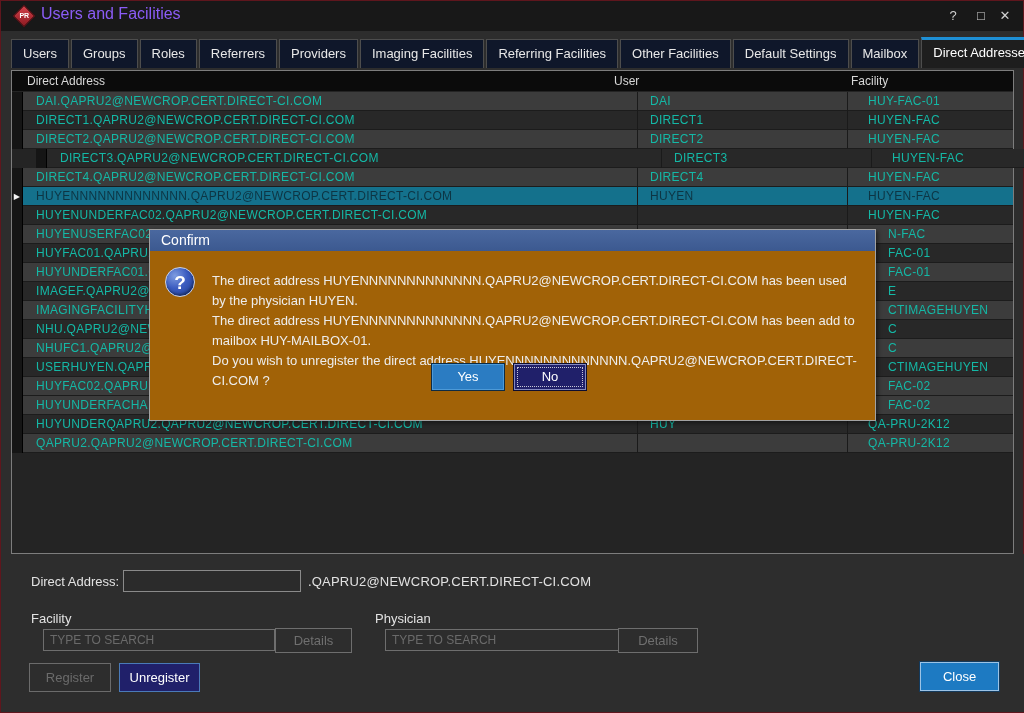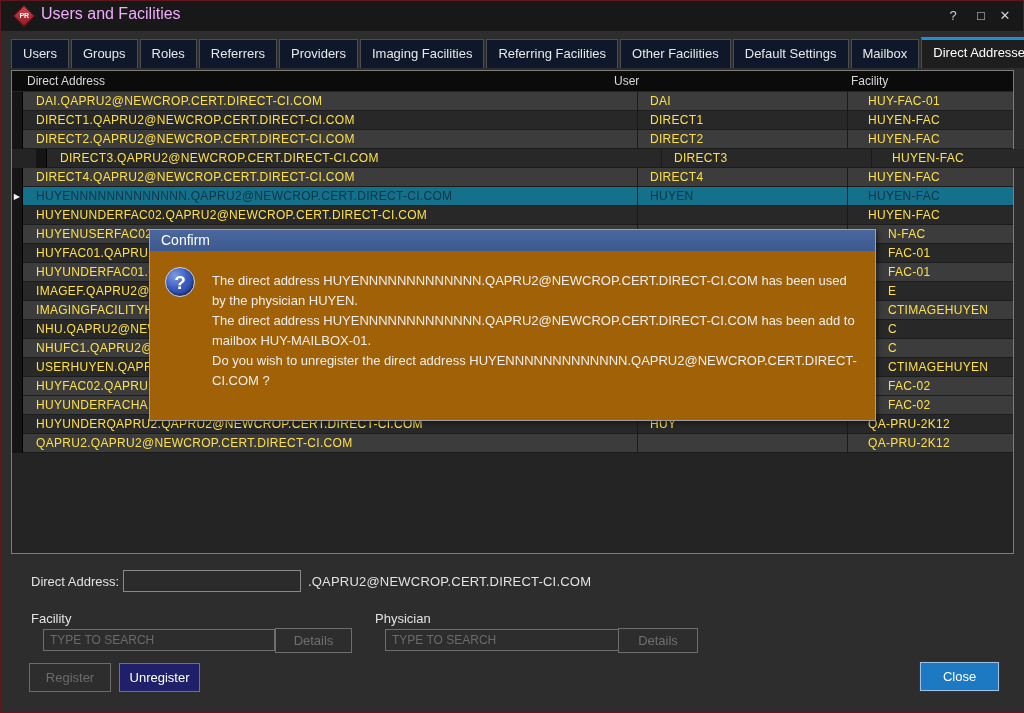--- a/index.html
+++ b/index.html
@@ -3,35 +3,35 @@
 <meta charset="utf-8">
 <style>
   * { margin:0; padding:0; box-sizing:border-box; }
   html,body { width:1024px; height:713px; background:#1a1a1a; font-family:"Liberation Sans", sans-serif; overflow:hidden; }
   #window { position:absolute; left:0; top:0; width:1024px; height:713px; background:#2d2d2d; border:1px solid #5f161d; }
 
   
   #titlebar { position:absolute; left:0; top:0; width:100%; height:30px; background:#181818; }
   #app-icon { position:absolute; left:15px; top:7px; width:16px; height:16px; background:linear-gradient(135deg,#d4404a,#8d1b22); transform:rotate(45deg); border:1px solid #5e1116; }
   #app-icon span { position:absolute; left:2px; top:3px; transform:rotate(-45deg); font-size:7px; font-weight:bold; color:#fff; }
-  #window-title { position:absolute; left:40px; top:4px; font-size:16px; color:#f0abfc; }
+  #window-title { position:absolute; left:40px; top:4px; font-size:16px; color:#8b5cf6; }
   .win-btn { position:absolute; top:4px; width:24px; height:22px; color:#cfcfcf; font-size:13px; text-align:center; line-height:22px; }
   #btn-help { right:58px; } #btn-max { right:30px; } #btn-close { right:6px; }
 
   
   #tabbar { position:absolute; left:10px; top:36px; height:31px; display:flex; gap:2px; align-items:flex-end; }
   .tab { height:29px; line-height:27px; padding:0 11px; background:#0f172a; border:1px solid #4d4d4d; border-bottom:none; color:#e8e8e8; font-size:13px; white-space:nowrap; }
   .tab.active { height:31px; line-height:26px; background:#1e1e1e; border-top:3px solid #1e90d6; color:#ffffff; }
 
   
   #grid { position:absolute; left:10px; top:69px; width:1003px; height:484px; background:#242424; border:1px solid #7d7d7d; }
   #grid-header { position:absolute; left:0; top:0; width:100%; height:20px; background:#0b0b0b; color:#d8d8d8; font-size:12px; }
   .hdr-cell { position:absolute; top:0; height:20px; line-height:20px; padding-left:4px; }
   .hdr-address { left:11px; width:614px; } .hdr-user { left:598px; width:210px; } .hdr-facility { left:835px; width:166px; }
-  .grid-row { position:absolute; left:0; width:1001px; height:19px; line-height:19px; font-size:12px; letter-spacing:.3px; color:#fde047; border-bottom:1px solid #1c1c1c; }
+  .grid-row { position:absolute; left:0; width:1001px; height:19px; line-height:19px; font-size:12px; letter-spacing:.3px; color:#14b8a6; border-bottom:1px solid #1c1c1c; }
   .grid-row.light { background:#3c3c3c; }
   .grid-row.dark  { background:#282828; }
   .grid-row.selected { background:#14718c; color:#0d3544; font-weight:normal; }
   .cell { position:absolute; top:0; height:19px; overflow:hidden; white-space:nowrap; }
   .cell-indicator { left:0; width:11px; background:#151515; border-right:1px solid #000; color:#e8e8e8; font-size:8px; text-align:center; line-height:19px; }
   .grid-row.selected .cell-indicator { color:#f2f2f2; }
   .cell-address { left:12px; width:613px; padding-left:12px; }
   .cell-user { left:625px; width:210px; padding-left:12px; border-left:1px solid #1a1a1a; }
   .cell-facility { left:835px; width:166px; padding-left:20px; border-left:1px solid #1a1a1a; }
   .cell-facility.clip { padding-left:40px; }
@@ -220,20 +220,24 @@
   </div>
 
   <div id="dialog">
     <div id="dialog-titlebar">Confirm</div>
     <div id="dialog-qicon">?</div>
     <div id="dialog-messages">
         <div>The direct address HUYENNNNNNNNNNNNN.QAPRU2@NEWCROP.CERT.DIRECT-CI.COM has been used by the physician HUYEN.</div>
         <div>The direct address HUYENNNNNNNNNNNNN.QAPRU2@NEWCROP.CERT.DIRECT-CI.COM has been add to mailbox HUY-MAILBOX-01.</div>
         <div>Do you wish to unregister the direct address HUYENNNNNNNNNNNNN.QAPRU2@NEWCROP.CERT.DIRECT-CI.COM ?</div>
       </div>
+    <div id="dialog-buttons">
+      <div class="dlg-btn" id="btn-yes"><span>Yes</span></div>
+      <div class="dlg-btn" id="btn-no"><span>No</span></div>
+    </div>
   </div>
 
   <div id="form-area">
     <div class="lbl" id="lbl-direct">Direct Address:</div>
     <input id="input-direct" value="" style="">
     <div id="suffix">.QAPRU2@NEWCROP.CERT.DIRECT-CI.COM</div>
 
     <div class="lbl" id="lbl-facility">Facility</div>
     <input class="search-input" id="search-facility" placeholder="TYPE TO SEARCH" style="">
     <div class="details-btn" id="details-facility">Details</div>

